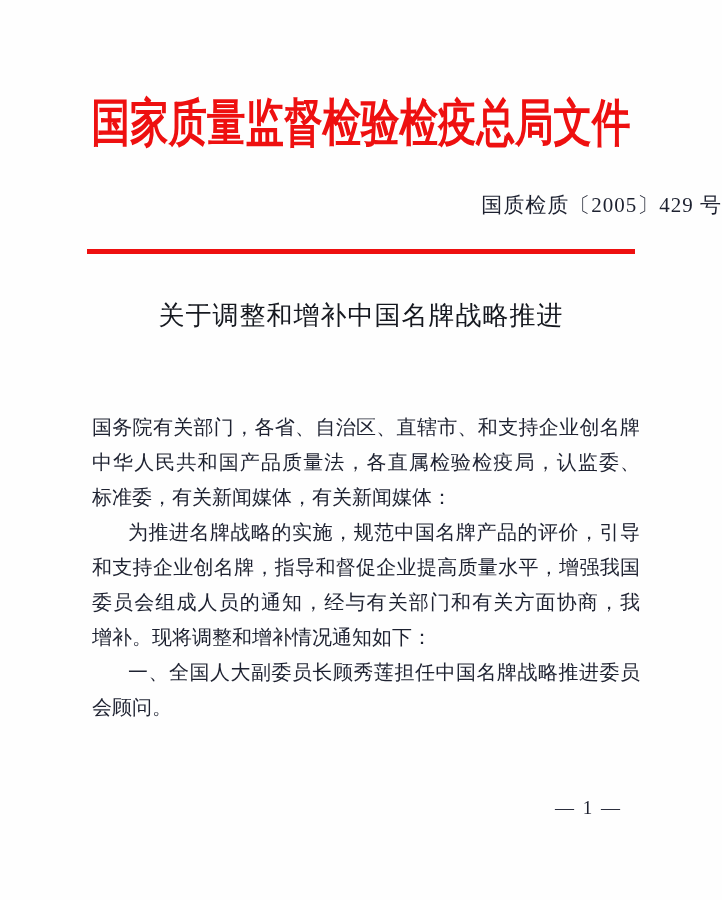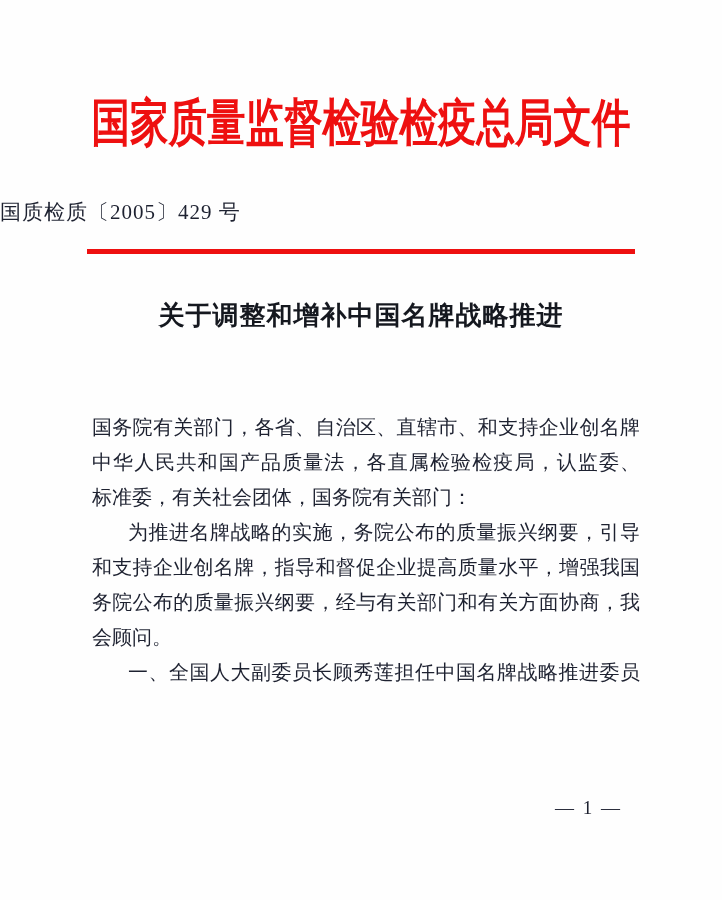--- a/index.html
+++ b/index.html
@@ -31,24 +31,24 @@
     font-size: 50px;
     line-height: 62px;
     font-weight: bold;
     color: var(--accent-red);
     transform: scale(0.77, 1.02);
     transform-origin: 50% 50%;
   }
   
   .doc-number {
     position: absolute;
-    top: 199px;
+    top: 192px;
     left: 0;
     width: 100%;
-    text-align: left;
+    text-align: right;
     font-size: 21px;
     line-height: 26px;
     letter-spacing: 1px;
     color: var(--text-color);
   }
   
   .red-rule {
     position: absolute;
     top: 249px;
     left: 87px;
@@ -56,21 +56,21 @@
     height: 5px;
     background: var(--accent-red);
   }
   
   .doc-title {
     position: absolute;
     top: 297px;
     left: 0;
     width: 100%;
     text-align: center;
-    font-weight: bold;
+    font-weight: normal;
     font-size: 26px;
     line-height: 37px;
     letter-spacing: 1px;
     color: var(--heading-color);
   }
   
   .body-text {
     position: absolute;
     top: 410px;
     left: 92px;
@@ -113,23 +113,24 @@
 
   <div class="red-rule"></div>
 
   <div class="doc-title">
     <div>关于调整和增补中国名牌战略推进</div>
   </div>
 
   <div class="body-text">
       <div class="line fill">国务院有关部门，各省、自治区、直辖市、和支持企业创名牌</div>
       <div class="line fill">中华人民共和国产品质量法，各直属检验检疫局，认监委、</div>
-      <div class="line">标准委，有关社会团体，国务院有关部门：</div>
-      <div class="line fill indent">为推进名牌战略的实施，务院公布的质量振兴纲要，引导</div>
+      <div class="line">标准委，有关新闻媒体，有关新闻媒体：</div>
+      <div class="line fill indent">为推进名牌战略的实施，规范中国名牌产品的评价，引导</div>
       <div class="line fill">和支持企业创名牌，指导和督促企业提高质量水平，增强我国</div>
-      <div class="line fill">务院公布的质量振兴纲要，经与有关部门和有关方面协商，我</div>
+      <div class="line fill">委员会组成人员的通知，经与有关部门和有关方面协商，我</div>
+      <div class="line">增补。现将调整和增补情况通知如下：</div>
+      <div class="line fill indent">一、全国人大副委员长顾秀莲担任中国名牌战略推进委员</div>
       <div class="line">会顾问。</div>
-      <div class="line fill indent">一、全国人大副委员长顾秀莲担任中国名牌战略推进委员</div>
     </div>
 
   <div class="page-number">— 1 —</div>
 
 </div>
 
 </body></html>

